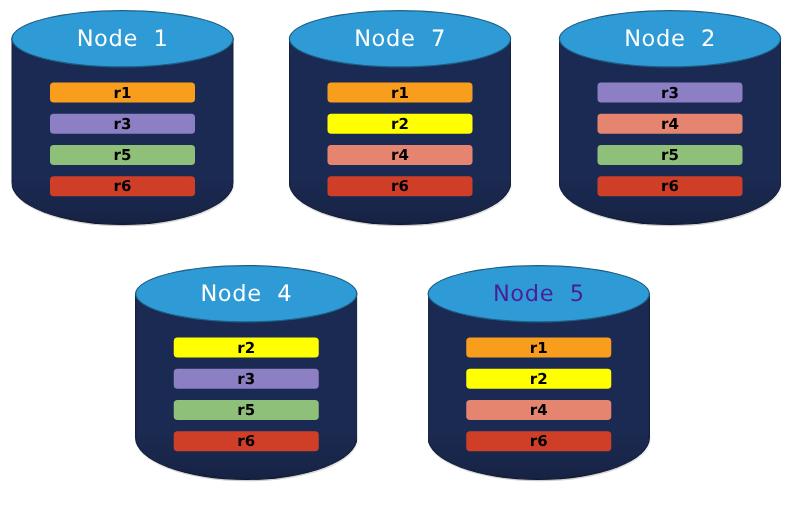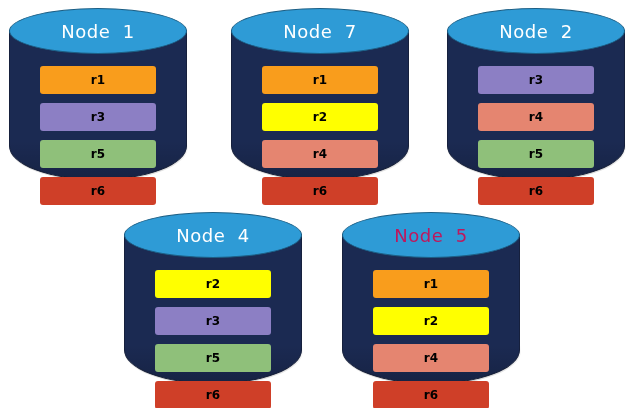--- a/index.html
+++ b/index.html
@@ -88,21 +88,21 @@
 
   .replica-stack {
     position: absolute;
     left: 31px;
     top: 58px;
     width: 116px;
     z-index: 5;
   }
 
   .replica {
-    height: 28px;
+    height: 16px;
     margin-bottom: 9px;
     border-radius: 3px;
     display: flex;
     align-items: center;
     justify-content: center;
     font-size: 12px;
     font-weight: bold;
     color: #000000;
     line-height: 1;
     font-family: "DejaVu Sans", sans-serif;
@@ -139,35 +139,35 @@
       <div class="node-body" style="background: rgb(27, 42, 82);"></div>
       <div class="node-top" style="background: rgb(46, 155, 214);"></div>
       <div class="node-title" style="color: rgb(255, 255, 255);">Node  2</div>
       <div class="replica-stack">
         <div class="replica" style="background: rgb(140, 127, 196);">r3</div>
         <div class="replica" style="background: rgb(229, 133, 112);">r4</div>
         <div class="replica" style="background: rgb(143, 192, 122);">r5</div>
         <div class="replica" style="background: rgb(207, 63, 40);">r6</div>
       </div>
     </div>
-    <div class="node" style="left: 124px; top: 212px; text-decoration: underline;">
+    <div class="node" style="left: 108px; top: 212px; text-decoration: underline;">
       <div class="node-body" style="background: rgb(27, 42, 82);"></div>
       <div class="node-top" style="background: rgb(46, 155, 214);"></div>
       <div class="node-title" style="color: rgb(255, 255, 255);">Node  4</div>
       <div class="replica-stack">
         <div class="replica" style="background: rgb(255, 255, 0);">r2</div>
         <div class="replica" style="background: rgb(140, 127, 196);">r3</div>
         <div class="replica" style="background: rgb(143, 192, 122);">r5</div>
         <div class="replica" style="background: rgb(207, 63, 40);">r6</div>
       </div>
     </div>
     <div class="node" style="left: 342px; top: 212px;">
       <div class="node-body" style="background: rgb(27, 42, 82);"></div>
       <div class="node-top" style="background: rgb(46, 155, 214);"></div>
-      <div class="node-title" style="color: #be185d;">Node  5</div>
+      <div class="node-title" style="color: #4c1d95;">Node  5</div>
       <div class="replica-stack">
         <div class="replica" style="background: rgb(249, 157, 28);">r1</div>
         <div class="replica" style="background: rgb(255, 255, 0);">r2</div>
         <div class="replica" style="background: rgb(229, 133, 112);">r4</div>
         <div class="replica" style="background: rgb(207, 63, 40);">r6</div>
       </div>
     </div>
   </div>
 
 </body></html>

